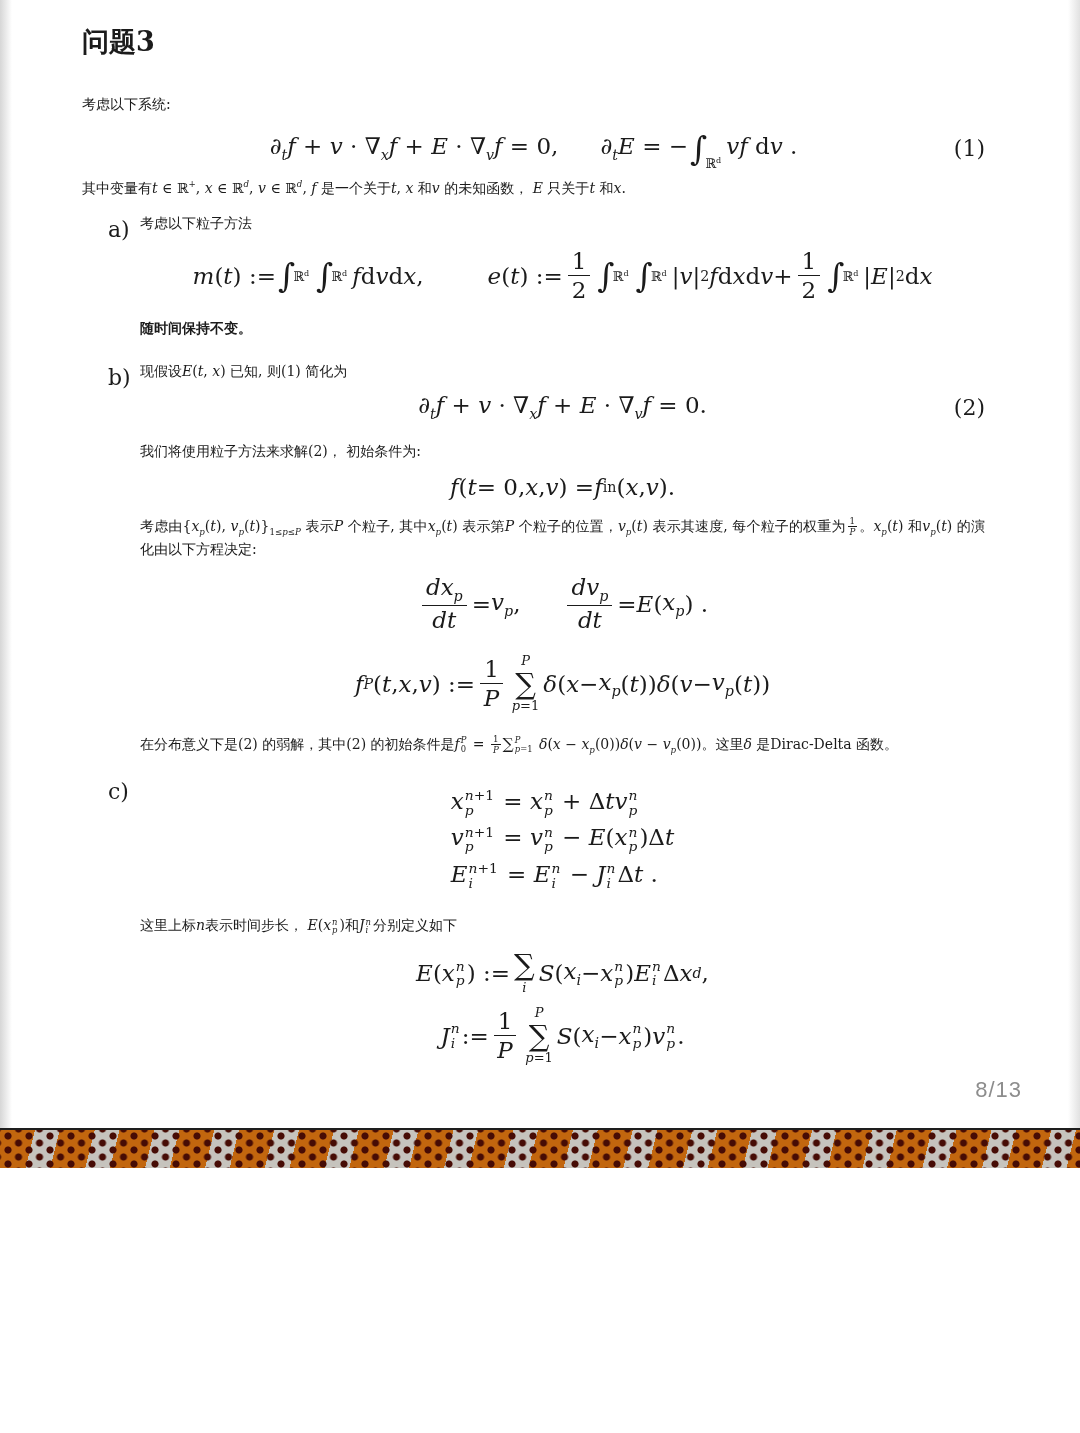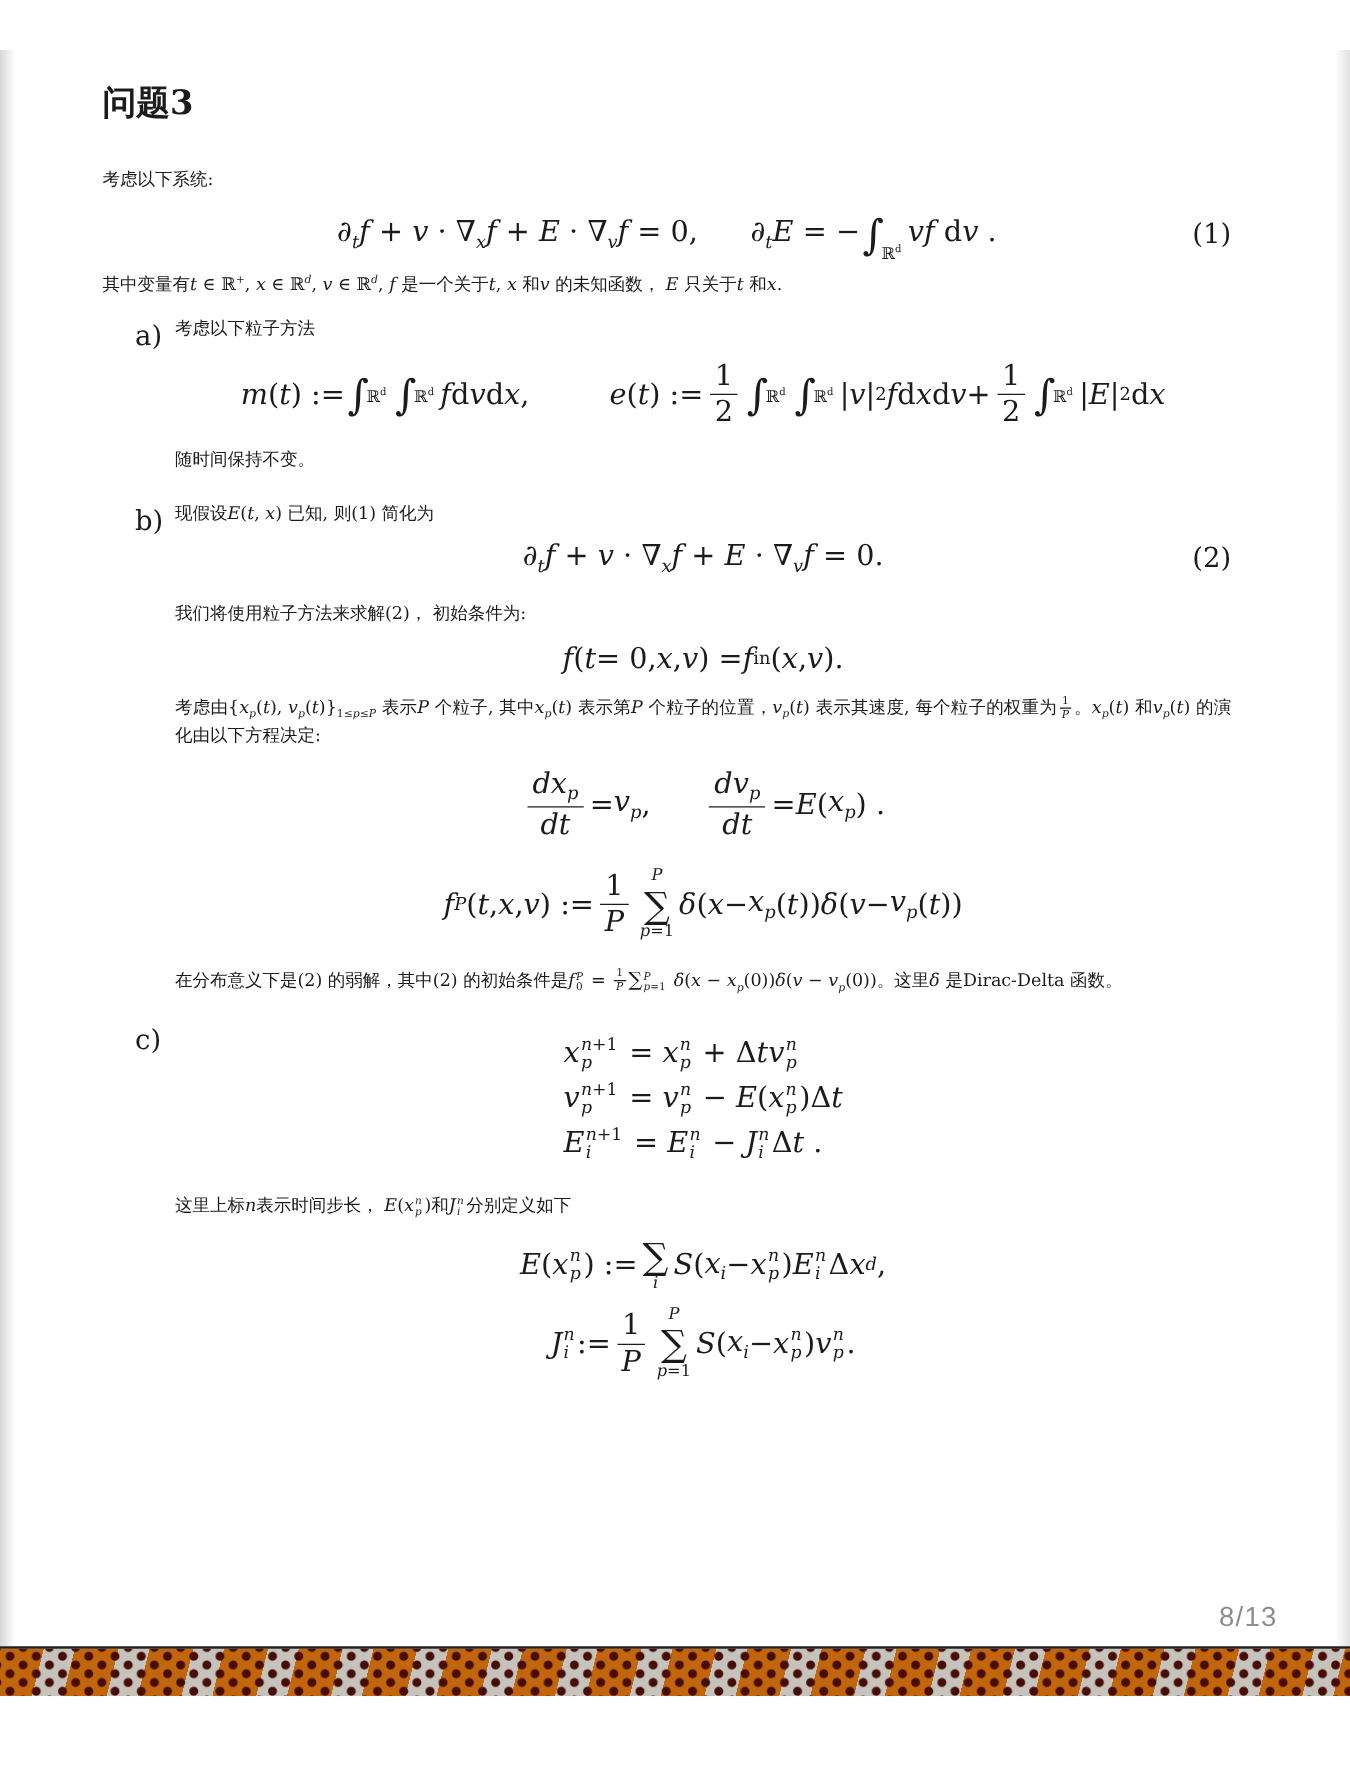--- a/index.html
+++ b/index.html
@@ -1,17 +1,17 @@
 <!DOCTYPE html>
 <html><head>
 <meta charset="utf-8">
 <style>
   html,body{margin:0;padding:0;background:#ffffff;}
-  .page{position:relative;width:1080px;height:1317px;background:#ffffff;overflow:hidden;
-        font-family:"DejaVu Serif","Liberation Serif",serif;color:#1b1b1b;margin-top:40px;}
+  .page{position:relative;width:1080px;height:1168px;background:#ffffff;overflow:hidden;
+        font-family:"DejaVu Serif","Liberation Serif",serif;color:#1b1b1b;}
   .edge{position:absolute;top:0;bottom:40px;width:12px;z-index:5;pointer-events:none;}
   .edge.left{left:0;background:linear-gradient(to right,rgba(70,70,70,.22),rgba(0,0,0,0));}
   .edge.right{right:0;background:linear-gradient(to left,rgba(70,70,70,.16),rgba(0,0,0,0));}
   .content{padding:24px 95px 0 82px;}
   .title{font-size:27px;font-weight:bold;margin:0 0 34px;}
   .line{font-size:14px;line-height:1.5;margin:10px 0;}
   .just{text-align:justify;}
   .eq{position:relative;display:flex;align-items:center;justify-content:center;
       font-size:23px;padding:8px 0;}
   .eqnum{position:absolute;right:0;top:50%;transform:translateY(-50%);font-size:22px;}
@@ -33,21 +33,21 @@
   .sg{font-size:29px;line-height:1.05;}
   .isum{font-size:1.12em;}
   .ss{display:inline-flex;flex-direction:column;align-items:flex-start;vertical-align:middle;
       line-height:1.05;font-size:0.6em;margin:0 2px 0 1px;}
   .ss .t{display:block;}
   .ss .b{display:block;}
   .gap{display:inline-block;width:42px;}
   .wgap{display:inline-block;width:64px;}
   .scheme-inner{display:inline-block;text-align:left;}
   .scheme-inner .srow{margin:7px 0;}
-  .pagenum{position:absolute;right:58px;bottom:50px;font-family:"Liberation Sans","DejaVu Sans",sans-serif;
+  .pagenum{position:absolute;right:58px;bottom:65px;font-family:"Liberation Sans","DejaVu Sans",sans-serif;
            font-size:22px;color:#8d8d8d;letter-spacing:1px;}
   .tape{position:absolute;left:0;right:0;bottom:0;height:38px;border-top:2px solid #1e1e1e;
         background-image:
           radial-gradient(circle at 6px 4px,#470c05 3.1px,transparent 4px),
           radial-gradient(circle at 6px 4px,#470c05 3.1px,transparent 4px),
           repeating-linear-gradient(104deg,#c2660e 0 34px,#c6c3bd 34px 58px);
         background-size:21px 14px,21px 14px,auto;
         background-position:2px 2px,12.5px 9px,0 0;}
 </style>
 </head>
@@ -73,21 +73,21 @@
       <span class="marker">a)</span>
       <div class="item-body">
         <p class="line" style="margin:0 0 2px;">考虑以下粒子方法</p>
         <div class="eq" style="padding:12px 0;"><i>m</i>(<i>t</i>) := <span class="ig">∫</span><sub class="il">ℝ<sup>d</sup></sub><span class="ig">∫</span><sub class="il">ℝ<sup>d</sup></sub><i>f</i> d<i>v</i>d<i>x</i> ,<span class="wgap"></span><i>e</i>(<i>t</i>) := <span class="frac">
               <span class="fn">1</span>
               <span class="fd">2</span>
             </span><span class="ig">∫</span><sub class="il">ℝ<sup>d</sup></sub><span class="ig">∫</span><sub class="il">ℝ<sup>d</sup></sub>|<i>v</i>|<sup>2</sup><i>f</i> d<i>x</i>d<i>v</i> + <span class="frac">
               <span class="fn">1</span>
               <span class="fd">2</span>
             </span><span class="ig">∫</span><sub class="il">ℝ<sup>d</sup></sub>|<i>E</i>|<sup>2</sup>d<i>x</i></div>
-        <p class="line" style="margin:2px 0 10px;">随时间保持不变。</p>
+        <p class="line" style="margin:2px 0 10px;font-weight:bold;">随时间保持不变。</p>
       </div>
     </div>
 
     <div class="item">
       <span class="marker">b)</span>
       <div class="item-body">
         <p class="line" style="margin:0 0 2px;">现假设<i>E</i>(<i>t</i>, <i>x</i>) 已知, 则(1) 简化为</p>
         <div class="eq" style="padding:8px 0;">
           <span>∂<sub><i>t</i></sub><i>f</i> + <i>v</i> · ∇<sub><i>x</i></sub><i>f</i> + <i>E</i> · ∇<sub><i>v</i></sub><i>f</i> = 0.</span>
           <span class="eqnum">(2)</span>

